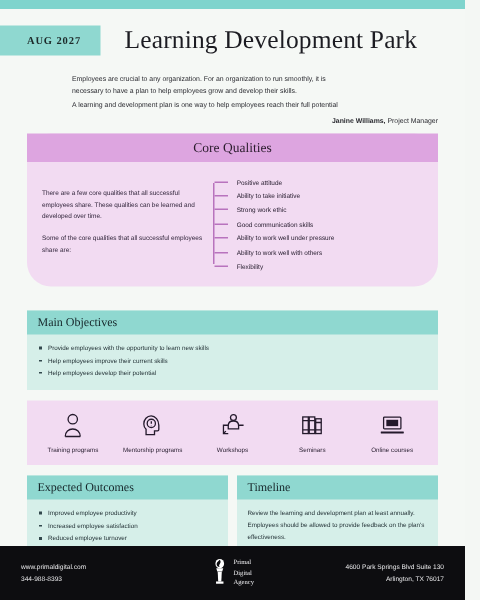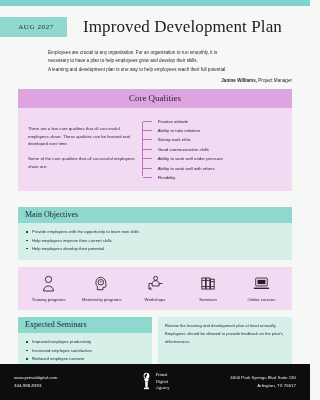--- a/index.html
+++ b/index.html
@@ -16,42 +16,42 @@
   .topbar{height:6px;background:#7fd4cd;width:100%;}
 
   
   .header{display:flex;align-items:center;height:30px;margin-top:6px;}
   .datechip{
     background:#8fd8d0;color:#1d2a2a;
     font-family:"Liberation Serif",serif;
     font-size:7px;letter-spacing:.6px;
     padding:6px 9px 6px 14px;
     width:44px;text-align:center;
-    font-weight:400;
+    font-weight:700;
   }
   .title{
     font-family:"Liberation Serif",serif;
     font-size:17px;color:#1c1c22;
     margin-left:16px;letter-spacing:.1px;
   }
 
   
   .intro{
     margin:7px 18px 0 48px;
     font-size:4.6px;line-height:1.85;
     color:#2a2a30;
   }
   .byline{
     margin:4px 18px 0 48px;
     text-align:right;font-size:4.6px;color:#2a2a30;
   }
   .byline b{font-weight:bold;}
 
   
-  .cq{margin:6px 18px 16px 18px;background:#f2dbf2;}
+  .cq{margin:6px 18px 16px 18px;background:#f2dbf2;border-radius:16px;}
   .cq-head{
     background:#dda5e0;text-align:center;
     font-family:"Liberation Serif",serif;
     font-size:9px;color:#2b1c2d;padding:4px 0 5px;
   }
   .cq-body{display:flex;padding:8px 10px 9px 10px;}
   .cq-left{width:44%;font-size:4.3px;line-height:1.75;color:#30243a;padding-top:9px;}
   .cq-left p{margin:0 0 7px 0;}
   .cq-right{width:56%;position:relative;display:flex;}
   .cq-spine{width:1px;background:#b873bd;margin:6px 0 6px 2px;}
@@ -108,21 +108,21 @@
 </style>
 </head>
 <body>
 
 <div class="page">
 
   <div class="topbar"></div>
 
   <div class="header">
     <div class="datechip">AUG 2027</div>
-    <div class="title">Improved Development Plan</div>
+    <div class="title">Learning Development Park</div>
   </div>
 
   <div class="intro">
     <div>Employees are crucial to any organization. For an organization to run smoothly, it is</div>
     <div>necessary to have a plan to help employees grow and develop their skills.</div>
     <div>A learning and development plan is one way to help employees reach their full potential</div>
   </div>
   <div class="byline">
     <b>Janine Williams,</b><span> Project Manager</span>
   </div>
@@ -242,31 +242,32 @@
           </svg>
         </div>
         <div class="tm-lab">Online courses</div>
       </div>
 
     </div>
   </div>
 
   <div class="row3">
     <div class="panel">
-      <div class="panel-head">Expected Seminars</div>
+      <div class="panel-head">Expected Outcomes</div>
       <div class="panel-body">
         <ul class="bul">
           <li>Improved employee productivity</li>
           <li>Increased employee satisfaction</li>
           <li>Reduced employee turnover</li>
           <li>Improved bottom line for the organization</li>
         </ul>
       </div>
     </div>
     <div class="panel">
+      <div class="panel-head">Timeline</div>
       <div class="panel-body">
         <p class="para">Review the learning and development plan at least annually. Employees should be allowed to provide feedback on the plan's effectiveness.</p>
       </div>
     </div>
   </div>
 
   <div class="footer">
     <div class="f-left">
       <div>www.primaldigital.com</div>
       <div>344-988-8393</div>

